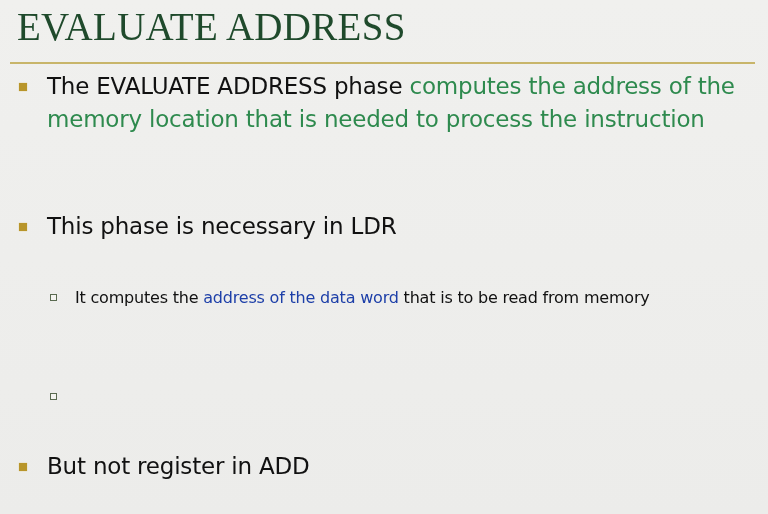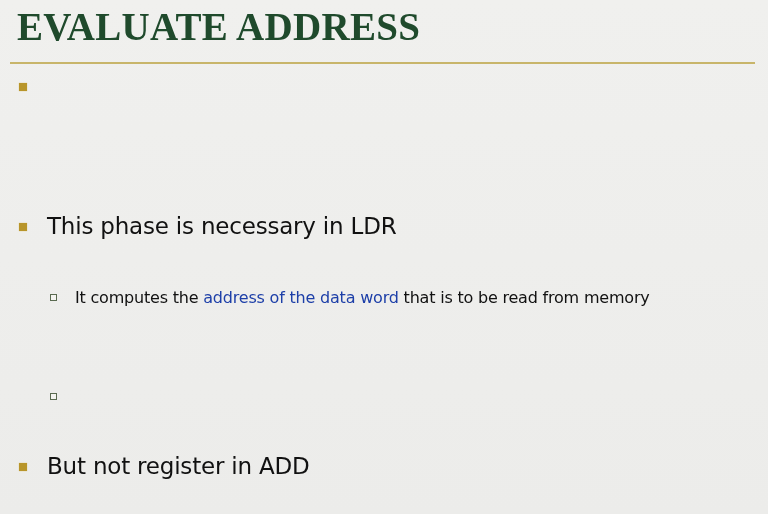--- a/index.html
+++ b/index.html
@@ -19,21 +19,21 @@
     .title {
       position: absolute;
       left: 17px;
       top: 4px;
       font-family: "DejaVu Serif", "Liberation Serif", serif;
       font-family: "Liberation Serif", serif;
       font-size: 39px;
       line-height: 46px;
       color: #1f4a2c;
       letter-spacing: 0.3px;
-      font-weight: bold;
+      font-weight: normal;
       margin: 0;
     }
     .divider {
       position: absolute;
       left: 10px;
       top: 62px;
       width: 745px;
       height: 2px;
       background: #c8b56a;
     }
@@ -76,20 +76,23 @@
     .hl-blue { color: #1d3fa8; }
   </style>
 </head>
 <body>
 
 <div class="slide">
   <h1 class="title">EVALUATE ADDRESS</h1>
   <div class="divider"></div>
 
   <div class="marker-l1" style="top:83px;"></div>
+  <div class="bullet l1" style="top:70px;">
+    <span>The EVALUATE ADDRESS phase </span><span class="hl-green">computes the address of the memory location that is needed to process the instruction</span>
+  </div>
 
   <div class="marker-l1" style="top:223px;"></div>
   <div class="bullet l1" style="top:210px;">
     <span>This phase is necessary in LDR</span>
   </div>
 
   <div class="marker-l2" style="top:294px;"></div>
   <div class="bullet l2" style="top:283px;">
     <span>It computes the </span><span class="hl-blue">address of the data word</span><span> that is to be read from memory</span>
   </div>

